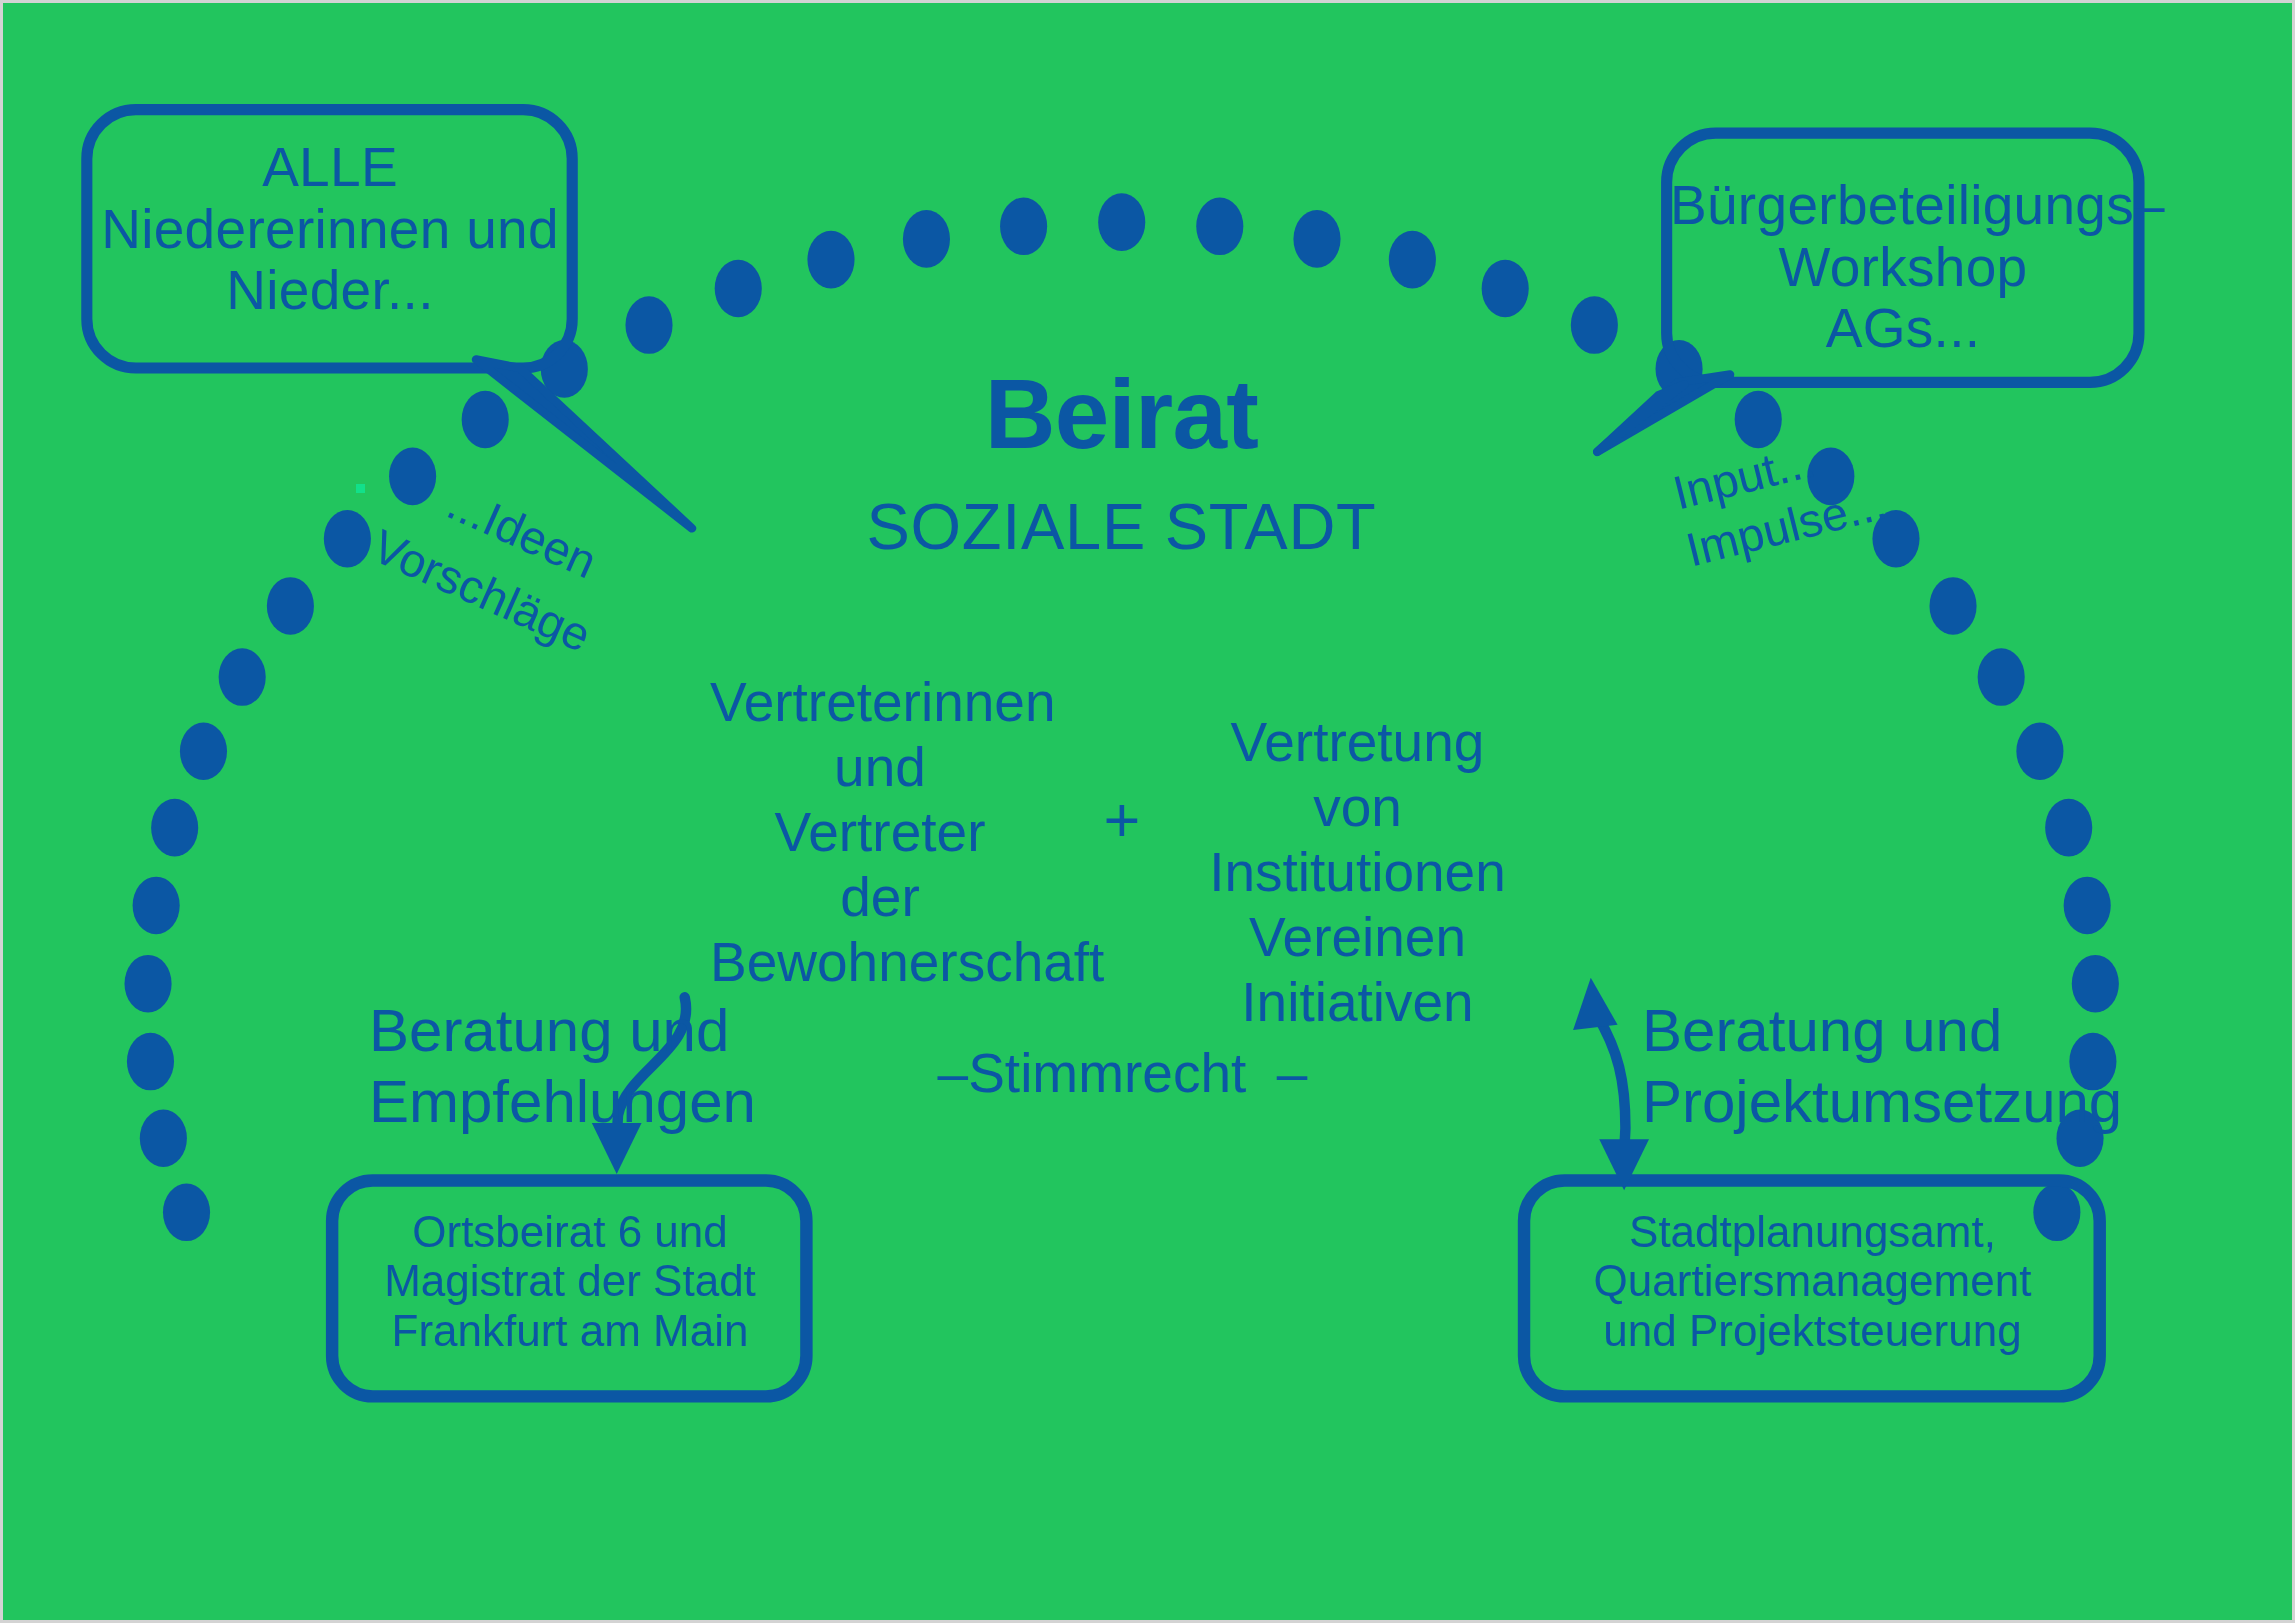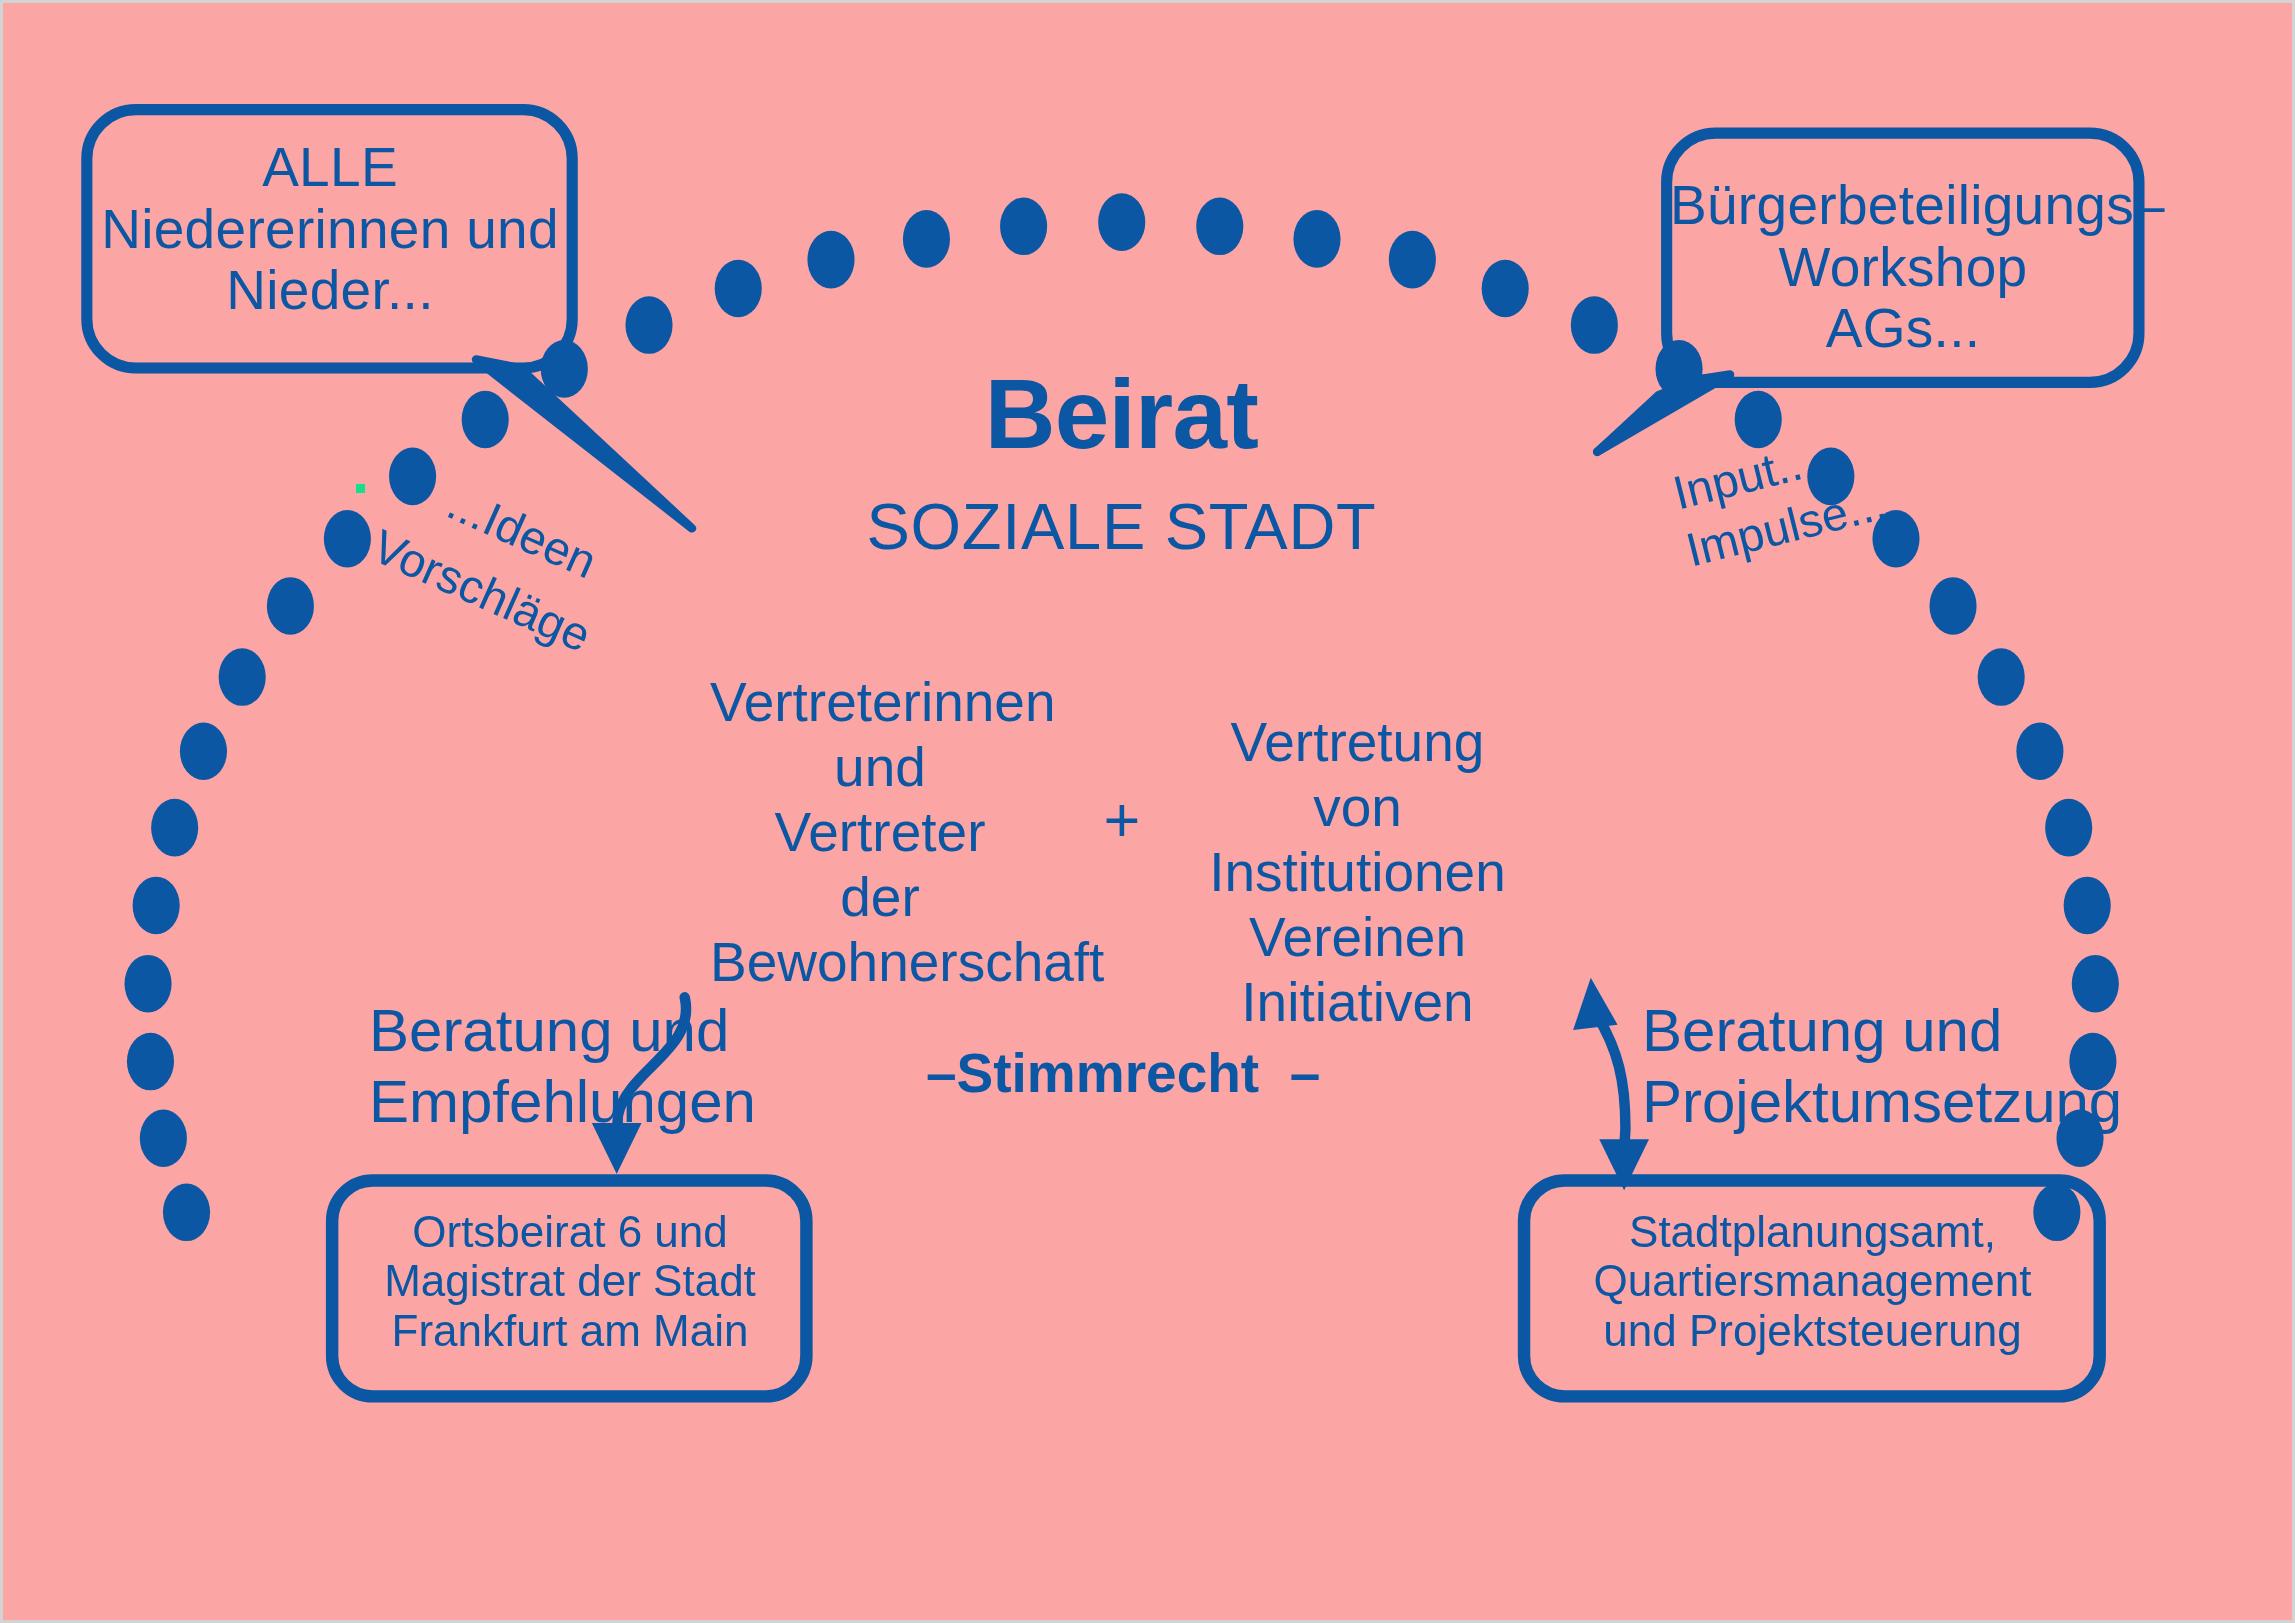--- a/index.html
+++ b/index.html
@@ -4,21 +4,21 @@
 <style>
   html, body {
     margin: 0;
     padding: 0;
     background: #ffffff;
   }
   #stage {
     position: relative;
     width: 2295px;
     height: 1623px;
-    background: #fca5a5;
+    background: #22c55e;
     box-sizing: border-box;
     border: 3.9px solid #d3d3d3;
     overflow: hidden;
     font-family: "Liberation Sans", sans-serif;
   }
   #vector-layer {
     position: absolute;
     left: 0; top: 0;
     width: 2295px;
     height: 1623px;
@@ -183,21 +183,21 @@
 Bewohnerschaft</div>
 
   <div class="txt plus-sign" style="left:1083px; top:782px; width:72px;">+</div>
 
   <div class="txt col-text" style="left:1178px; top:667px; width:353px;margin-top:40px;">Vertretung
 von
 Institutionen
 Vereinen
 Initiativen</div>
 
-  <div class="txt stimm" style="left:923px; top:1040px; width:393px;font-weight:bold;">–Stimmrecht  –</div>
+  <div class="txt stimm" style="left:923px; top:1040px; width:393px;">–Stimmrecht  –</div>
 
   <div class="txt rot-label" style="left:458px; top:474px; transform: rotate(24deg);">...Ideen</div>
 
   <div class="txt rot-label" style="left:383px; top:517px; transform: rotate(24deg);">Vorschläge</div>
 
   <div class="green-dot" style="left:353px; top:481px;"></div>
 
   <div class="txt rot-label" style="left:1665px; top:466px; transform: rotate(-14deg);">Input...</div>
 
   <div class="txt rot-label" style="left:1678px; top:523px; transform: rotate(-14deg);">Impulse...</div>

